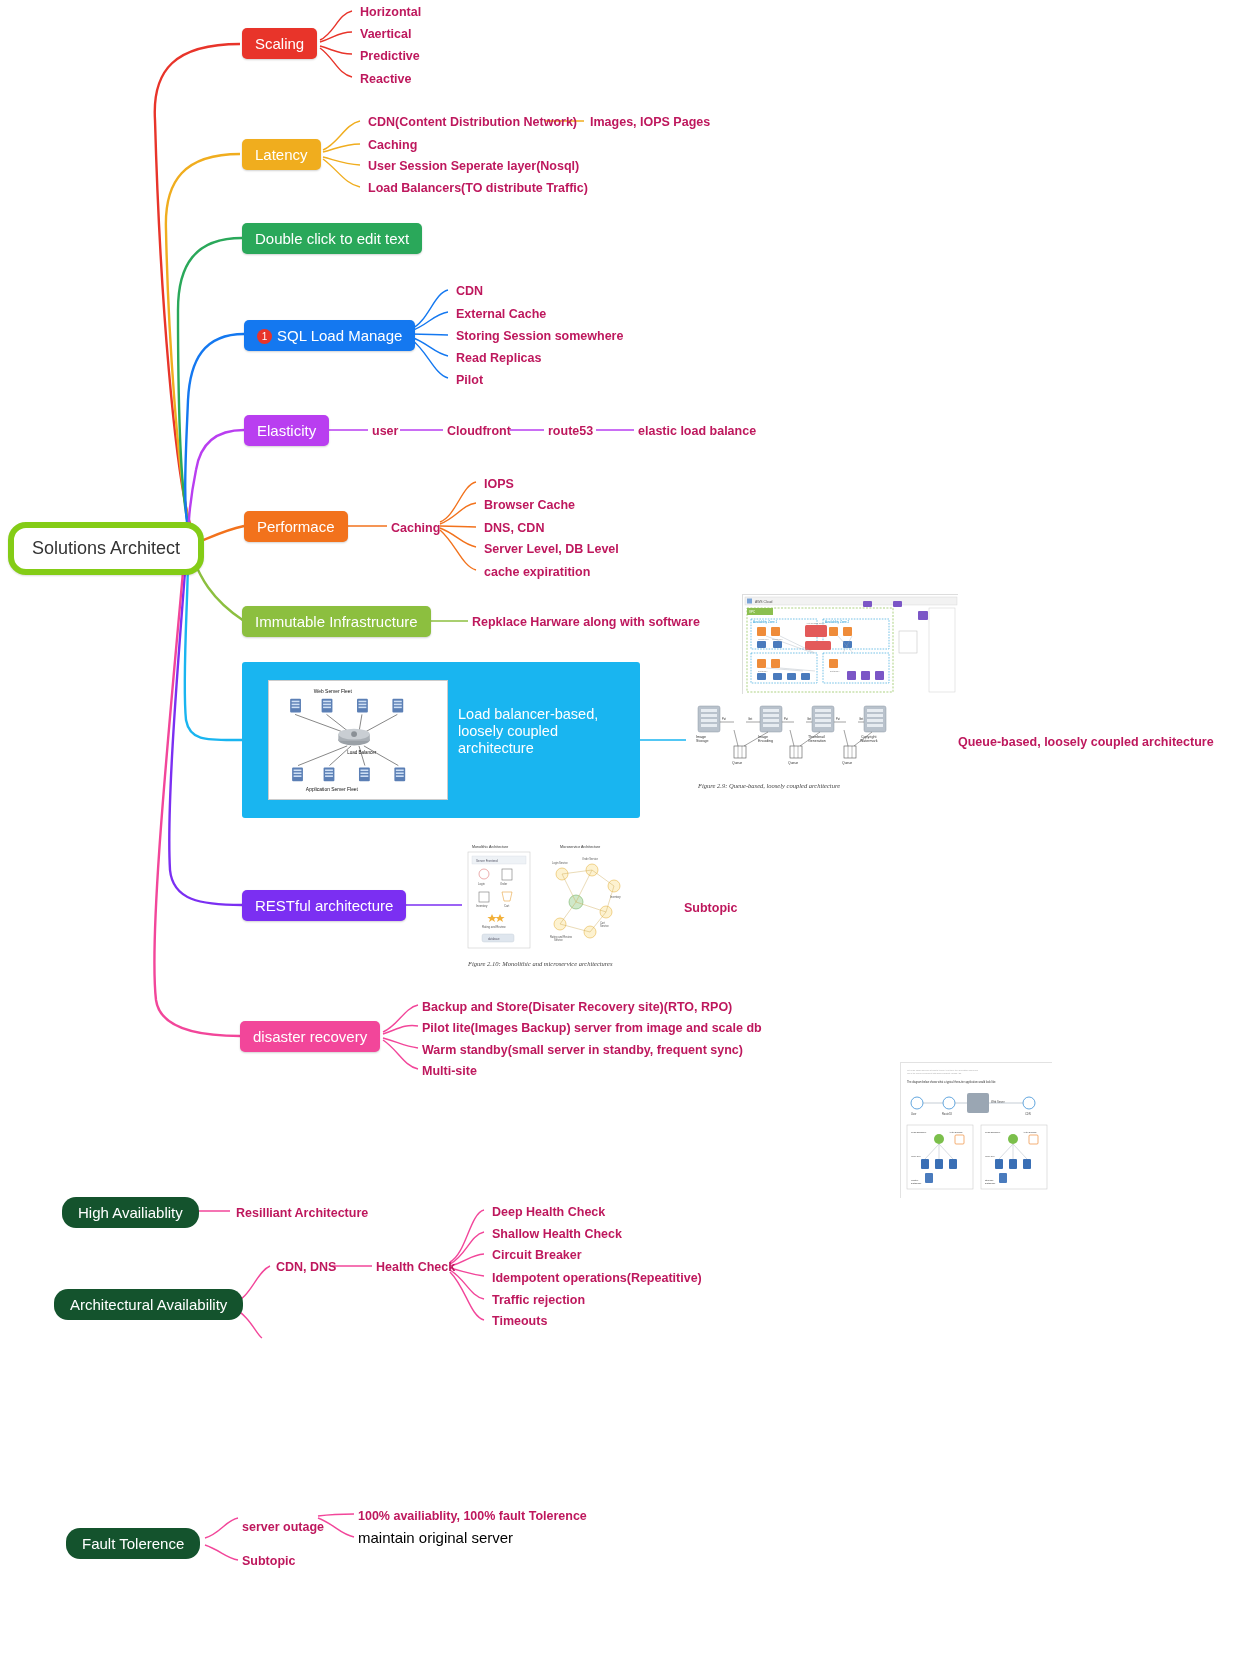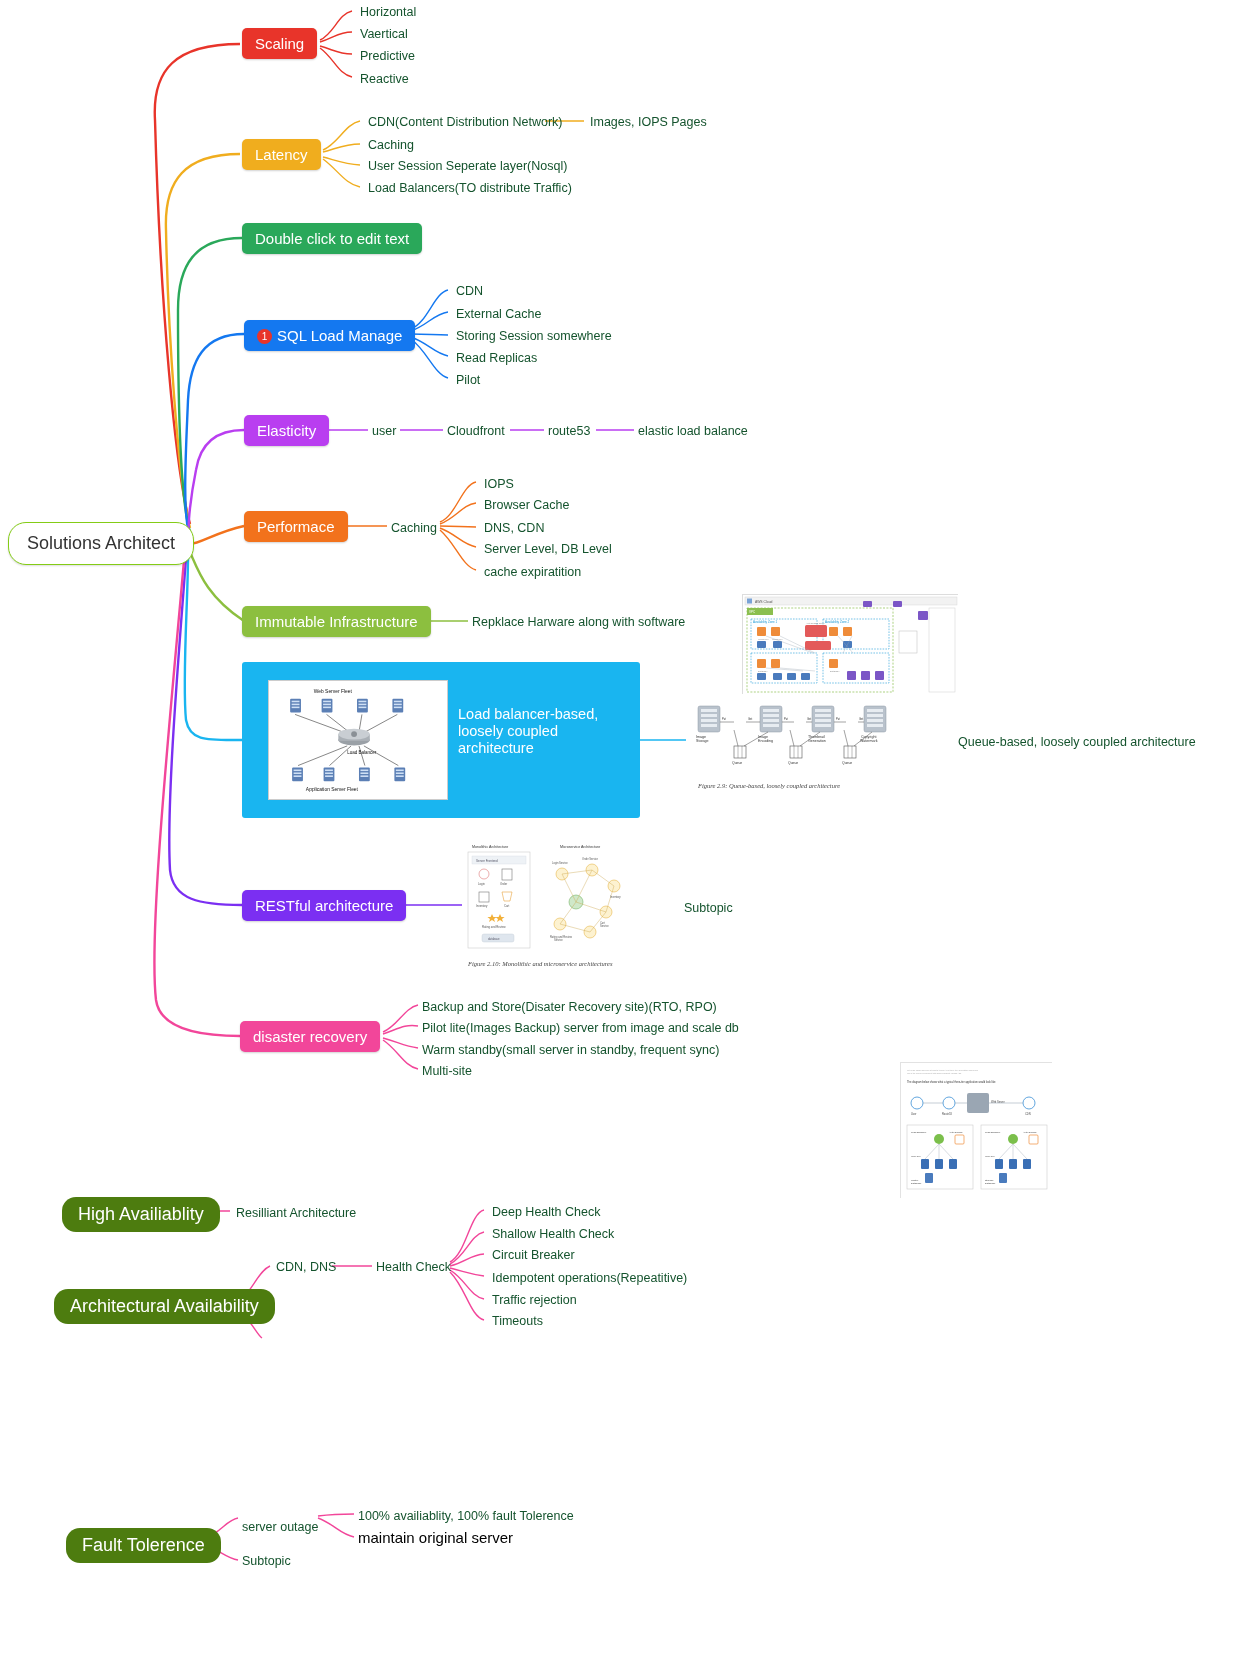--- a/index.html
+++ b/index.html
@@ -27,45 +27,46 @@
     height: 1656px;
     pointer-events: none;
   }
   .node {
     position: absolute;
     white-space: nowrap;
     box-sizing: border-box;
   }
   .root-node {
     background: #ffffff;
-    border: 1px solid #84cc16;
+    border: 6px solid #84cc16;
     border-radius: 18px;
     color: #333333;
     font-size: 18px;
     padding: 10px 18px;
     box-shadow: 0 1px 2px rgba(0,0,0,0.14);
   }
   .pill {
     border-radius: 5px;
     color: #ffffff;
     font-size: 15px;
     padding: 7px 13px;
     box-shadow: 0 1px 2px rgba(0,0,0,0.18);
   }
   .dark-pill {
-    background: #4d7c0f;
+    background: #14532d;
     border-radius: 14px;
     color: #ffffff;
-    font-size: 18px;
+    font-size: 15px;
     padding: 7px 16px;
   }
   .leaf {
-    color: #14532d;
+    color: #be185d;
     font-size: 12.5px;
     padding: 1px 0;
+    font-weight: bold;
   }
   .badge {
     display: inline-block;
     width: 15px;
     height: 15px;
     border-radius: 50%;
     background: #e8342a;
     color: #fff;
     font-size: 10px;
     line-height: 15px;

